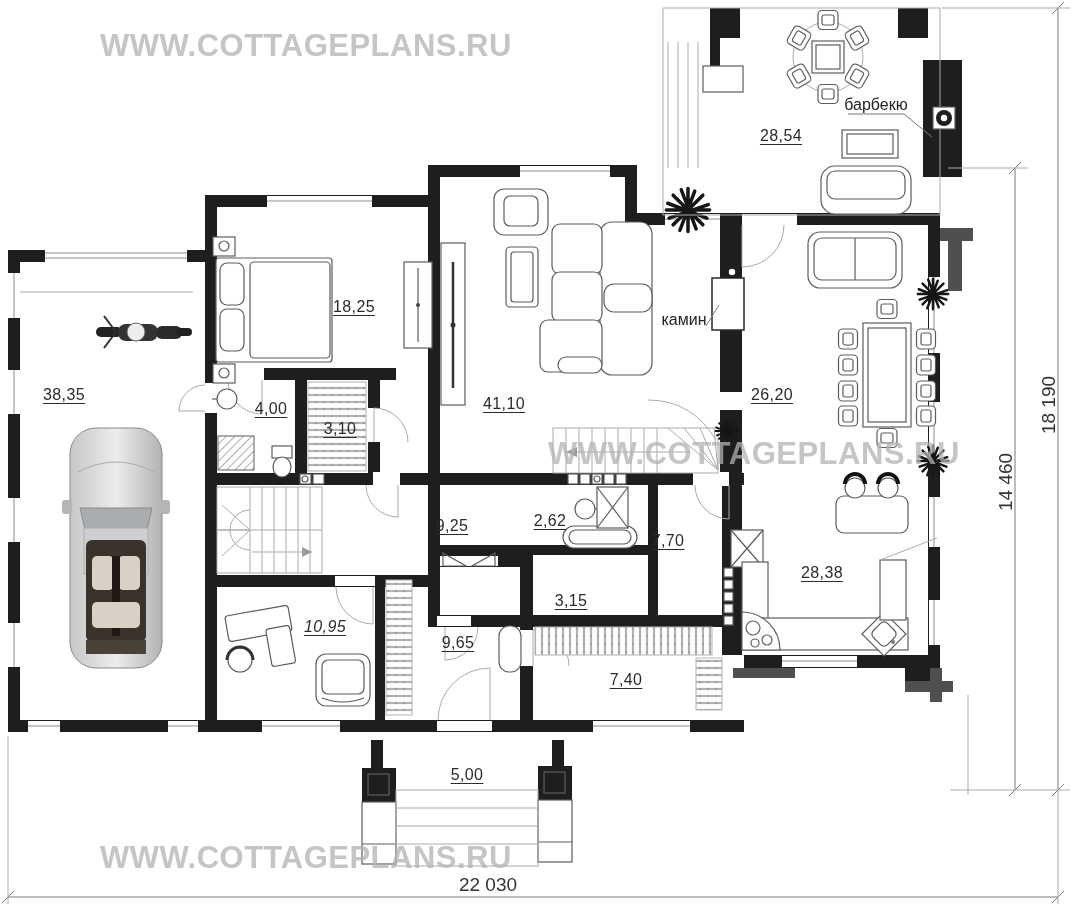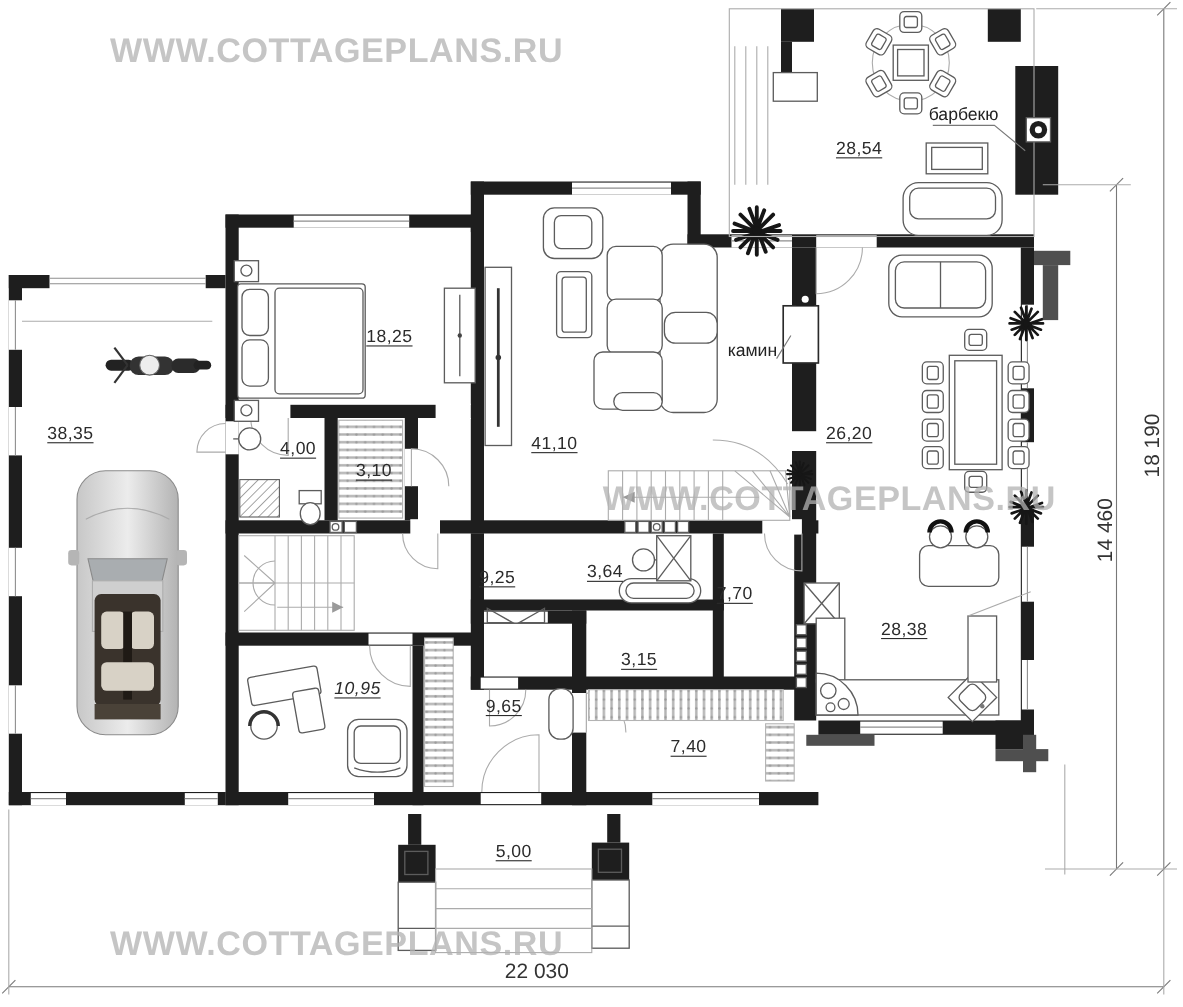--- a/index.html
+++ b/index.html
@@ -459,23 +459,23 @@
   <div class="wm" style="left:100px;top:840px;">WWW.COTTAGEPLANS.RU</div>
 
   <div class="lbl" style="left:64px;top:395px;">38,35</div>
   <div class="lbl" style="left:354px;top:307px;">18,25</div>
   <div class="lbl" style="left:271px;top:409px;">4,00</div>
   <div class="lbl" style="left:340px;top:429px;">3,10</div>
   <div class="lbl" style="left:504px;top:404px;">41,10</div>
   <div class="lbl" style="left:781px;top:136px;">28,54</div>
   <div class="lbl" style="left:772px;top:395px;">26,20</div>
   <div class="lbl" style="left:452px;top:526px;">9,25</div>
-  <div class="lbl" style="left:550px;top:521px;">3,64</div>
+  <div class="lbl" style="left:550px;top:521px;">2,62</div>
   <div class="lbl" style="left:668px;top:541px;">7,70</div>
-  <div class="lbl" style="left:571px;top:601px;margin-left:10px;">3,15</div>
+  <div class="lbl" style="left:571px;top:601px;">3,15</div>
   <div class="lbl" style="left:325px;top:627px;font-style:italic;">10,95</div>
   <div class="lbl" style="left:458px;top:643px;">9,65</div>
   <div class="lbl" style="left:626px;top:680px;">7,40</div>
   <div class="lbl" style="left:822px;top:573px;">28,38</div>
   <div class="lbl" style="left:467px;top:775px;">5,00</div>
 
   <div class="ann" style="left:684px;top:320px;">камин</div>
   <div class="ann" style="left:876px;top:105px;">барбекю</div>
 
   <div class="dimlbl" style="left:488px;top:884px;">22 030</div>

